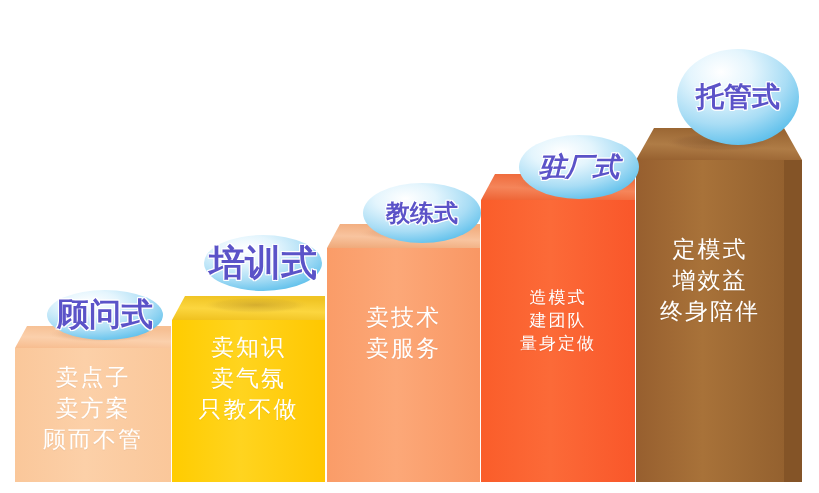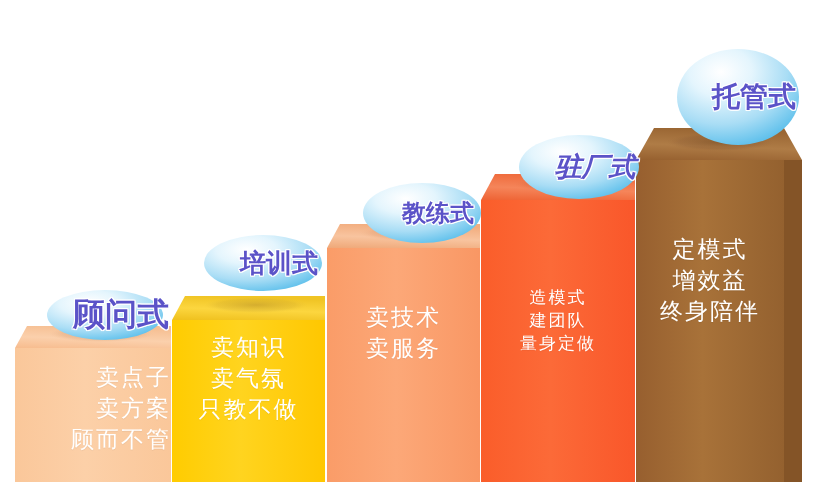--- a/index.html
+++ b/index.html
@@ -41,21 +41,21 @@
     white-space:nowrap;
     text-shadow:0 1px 1px rgba(0,0,0,0.06);
     pointer-events:none;
   }
   .front-text div{display:block;}
 
   
   .balloon{position:absolute;}
   .balloon svg{position:absolute;left:0;top:0;display:block;}
   .balloon .btxt{
-    position:absolute;left:16px;top:0;width:100%;height:100%;
+    position:absolute;left:0;top:0;width:100%;height:100%;
     display:flex;align-items:center;justify-content:center;
     font-weight:bold;
     color:#5b53c8;
     letter-spacing:0px;
     white-space:nowrap;
     -webkit-text-stroke:0px;
     text-shadow:
        1px  0px 0 #ffffff,
       -1px  0px 0 #ffffff,
        0px  1px 0 #ffffff,
@@ -84,21 +84,21 @@
             <stop offset="0" stop-color="#C98F62" stop-opacity="0.62"></stop>
             <stop offset="0.75" stop-color="#D79F74" stop-opacity="0.30"></stop>
             <stop offset="1" stop-color="#E8B68D" stop-opacity="0"></stop>
           </radialGradient>
         </defs>
         <polygon points="0,28 12,6 156,6 156,28" fill="url(#t1)"></polygon>
         <ellipse cx="86" cy="14" rx="52" ry="8" fill="url(#sh1)"></ellipse>
       </svg>
     </div>
     <div class="face-front" style="top:28px;height:134px;background:linear-gradient(90deg,#FAC79A 0%,#FCD0A8 45%,#FAC79A 100%);"></div>
-    <div class="front-text" style="top:42px;font-size:23px;text-align:right;">
+    <div class="front-text" style="top:42px;font-size:23px;">
       <div>卖点子</div>
       <div>卖方案</div>
       <div>顾而不管</div>
     </div>
   </div>
 
   <div class="block" style="left:172px;top:290px;width:153px;height:192px;">
     <div class="face-top" style="height:30px;">
       <svg width="153" height="32" viewBox="0 0 153 32">
         <defs>
@@ -234,21 +234,21 @@
       <defs>
         <radialGradient id="bg2" cx="0.36" cy="0.26" r="0.80">
           <stop offset="0" stop-color="#FFFFFF"></stop>
           <stop offset="0.32" stop-color="#E4F5FD"></stop>
           <stop offset="0.68" stop-color="#A9DDF5"></stop>
           <stop offset="1" stop-color="#5CBFEB"></stop>
         </radialGradient>
       </defs>
       <ellipse cx="60" cy="29" rx="59" ry="28" fill="url(#bg2)"></ellipse>
     </svg>
-    <div class="btxt" style="font-size:26px;">培训式</div>
+    <div class="btxt" style="font-size:36px;">培训式</div>
   </div>
 
   <div class="balloon" style="left:362px;top:182px;width:120px;height:62px;">
     <svg width="120" height="62" viewBox="0 0 120 62">
       <defs>
         <radialGradient id="bg3" cx="0.36" cy="0.26" r="0.80">
           <stop offset="0" stop-color="#FFFFFF"></stop>
           <stop offset="0.32" stop-color="#E4F5FD"></stop>
           <stop offset="0.68" stop-color="#A9DDF5"></stop>
           <stop offset="1" stop-color="#5CBFEB"></stop>

